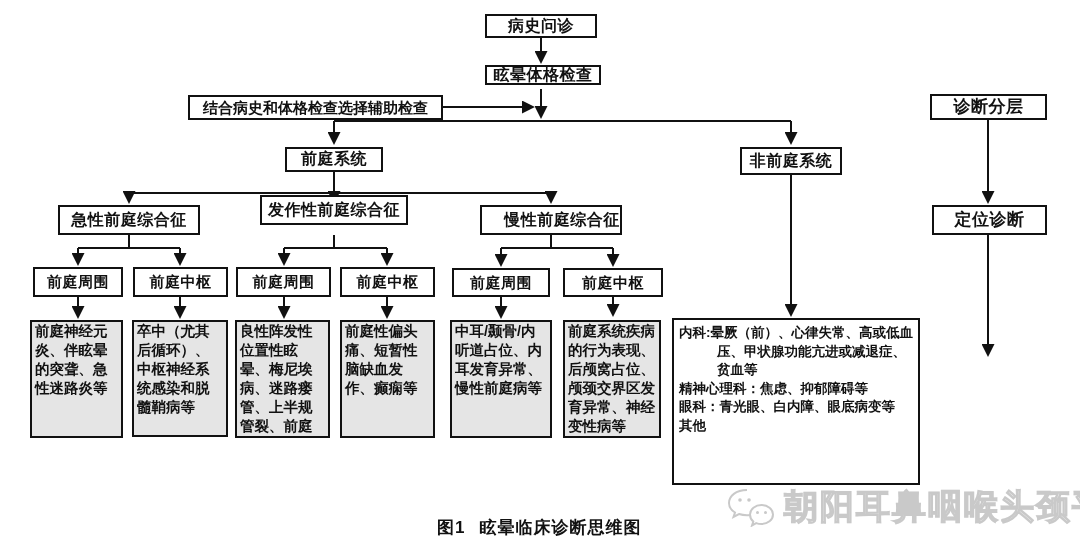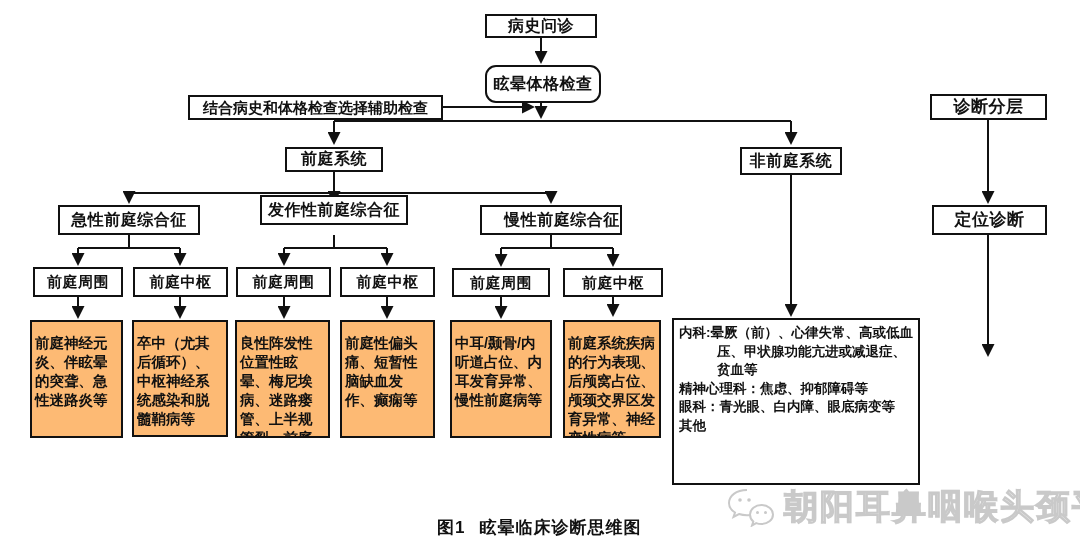--- a/index.html
+++ b/index.html
@@ -24,25 +24,25 @@
     letter-spacing:0.5px;
   }
   .fs16{font-size:16px;}
   .fs15{font-size:15px;}
   .fs17{font-size:17px;}
   .qualbox{flex-direction:column;font-size:15px;line-height:1.3;}
   .detail{
     position:absolute;
     box-sizing:border-box;
     border:2px solid #111111;
-    background:#fdba74;
+    background:#e5e5e5;
     font-weight:bold;
     font-size:14.5px;
     line-height:19px;
-    padding:12px 3px;
+    padding:0 3px;
     text-align:left;
     letter-spacing:0;
     overflow:hidden;
   }
   .bigbox{
     position:absolute;
     box-sizing:border-box;
     border:2px solid #111111;
     background:#ffffff;
     font-weight:bold;
@@ -115,21 +115,21 @@
       <path d="M501 297 V317" marker-end="url(#arw)"></path>
       <path d="M613 297 V315" marker-end="url(#arw)"></path>
       <path d="M791 175 V315" marker-end="url(#arw)"></path>
       <path d="M988 120 V202" marker-end="url(#arw)"></path>
       <path d="M988 235 V355" marker-end="url(#arw)"></path>
     </g>
   </svg>
 
   <div class="node fs16" style="left:485px;top:14px;width:112px;height:24px;">病史问诊</div>
 
-  <div class="node fs16" style="left:485px;top:65px;width:116px;height:38px;border-radius:11px;">眩晕体格检查</div>
+  <div class="node fs16" style="left:485px;top:65px;width:116px;height:20px;">眩晕体格检查</div>
 
   <div class="node fs15" style="left:188px;top:95px;width:255px;height:25px;letter-spacing:0;">结合病史和体格检查选择辅助检查</div>
 
   <div class="node fs16" style="left:285px;top:147px;width:98px;height:25px;">前庭系统</div>
 
   <div class="node fs16" style="left:740px;top:147px;width:102px;height:28px;">非前庭系统</div>
 
   <div class="node fs17" style="left:930px;top:94px;width:117px;height:26px;">诊断分层</div>
 
   <div class="node fs17" style="left:932px;top:205px;width:115px;height:30px;">定位诊断</div>

